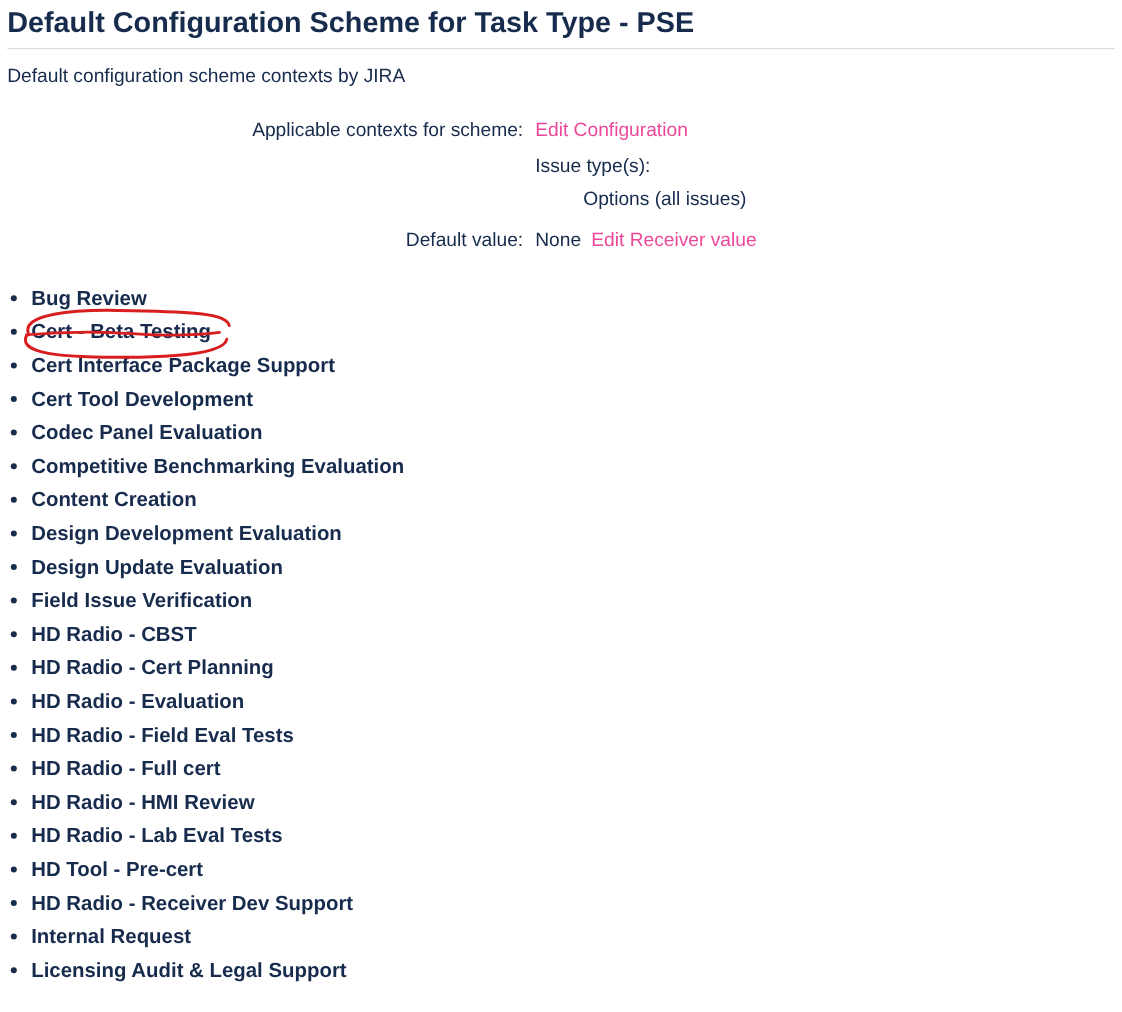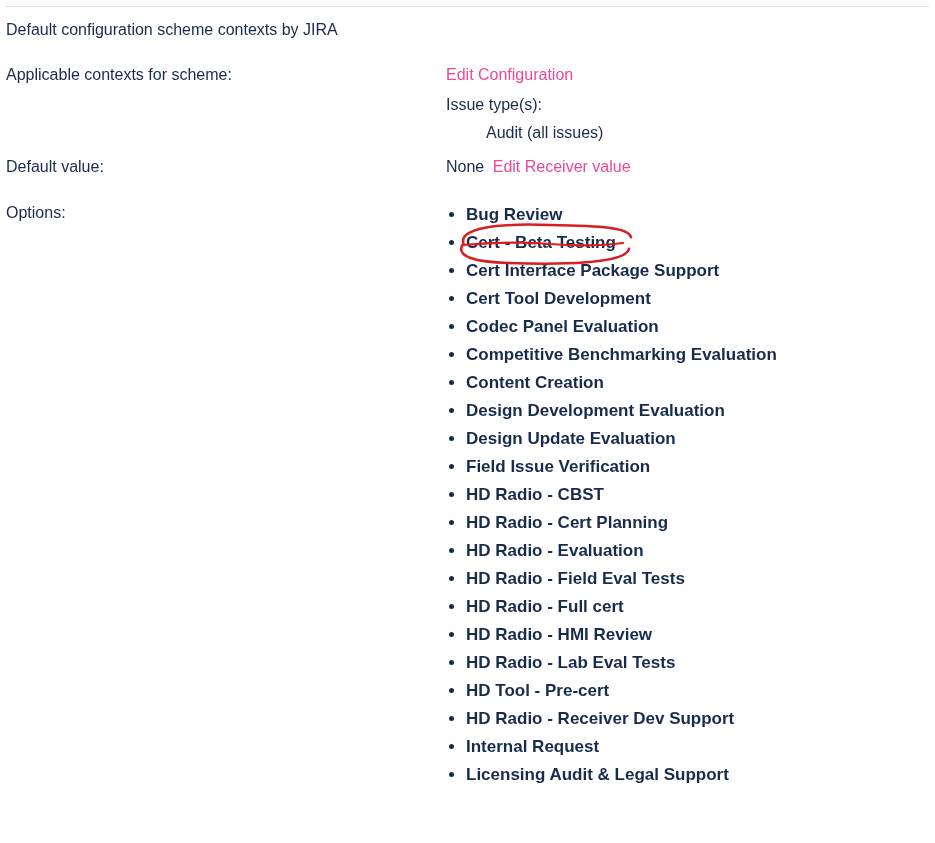--- a/index.html
+++ b/index.html
@@ -33,20 +33,21 @@
     margin: 0 0 24px 0;
   }
   .row {
     display: flex;
     align-items: flex-start;
     margin-bottom: 22px;
   }
   .row.tight { margin-bottom: 10px; }
   .label-col {
     flex: 0 0 430px;
+    text-align: right;
     padding-right: 10px;
     color: #172b4d;
     font-size: 16px;
     line-height: 24px;
   }
   .value-col {
     flex: 1 1 auto;
     font-size: 16px;
     line-height: 24px;
     position: relative;
@@ -77,42 +78,42 @@
   .annot {
     position: absolute;
     pointer-events: none;
     z-index: 50;
   }
 </style>
 </head>
 <body>
 
 <div class="page">
+  <h1 class="page-title">Default Configuration Scheme for Task Type - PSE</h1>
   <hr class="hr">
   <div class="sub">Default configuration scheme contexts by JIRA</div>
 
   <div class="row tight">
     <div class="label-col">Applicable contexts for scheme:</div>
     <div class="value-col">
       <a href="#" class="link">Edit Configuration</a>
       <div class="issue-types-label">Issue type(s):</div>
-      <div class="indent">Audit (all issues)</div>
+      <div class="indent">Options (all issues)</div>
     </div>
   </div>
 
   <div class="row">
     <div class="label-col">Default value:</div>
     <div class="value-col">
       <span>None</span>
       <a href="#" class="link" style="margin-left:4px">Edit Receiver value</a>
     </div>
   </div>
 
   <div class="row">
-    <div class="label-col">Options:</div>
     <div class="value-col">
       <ul class="opts" id="opts-list">
           <li id="opt-0">Bug Review</li>
           <li id="opt-1">Cert - Beta Testing</li>
           <li id="opt-2">Cert Interface Package Support</li>
           <li id="opt-3">Cert Tool Development</li>
           <li id="opt-4">Codec Panel Evaluation</li>
           <li id="opt-5">Competitive Benchmarking Evaluation</li>
           <li id="opt-6">Content Creation</li>
           <li id="opt-7">Design Development Evaluation</li>

